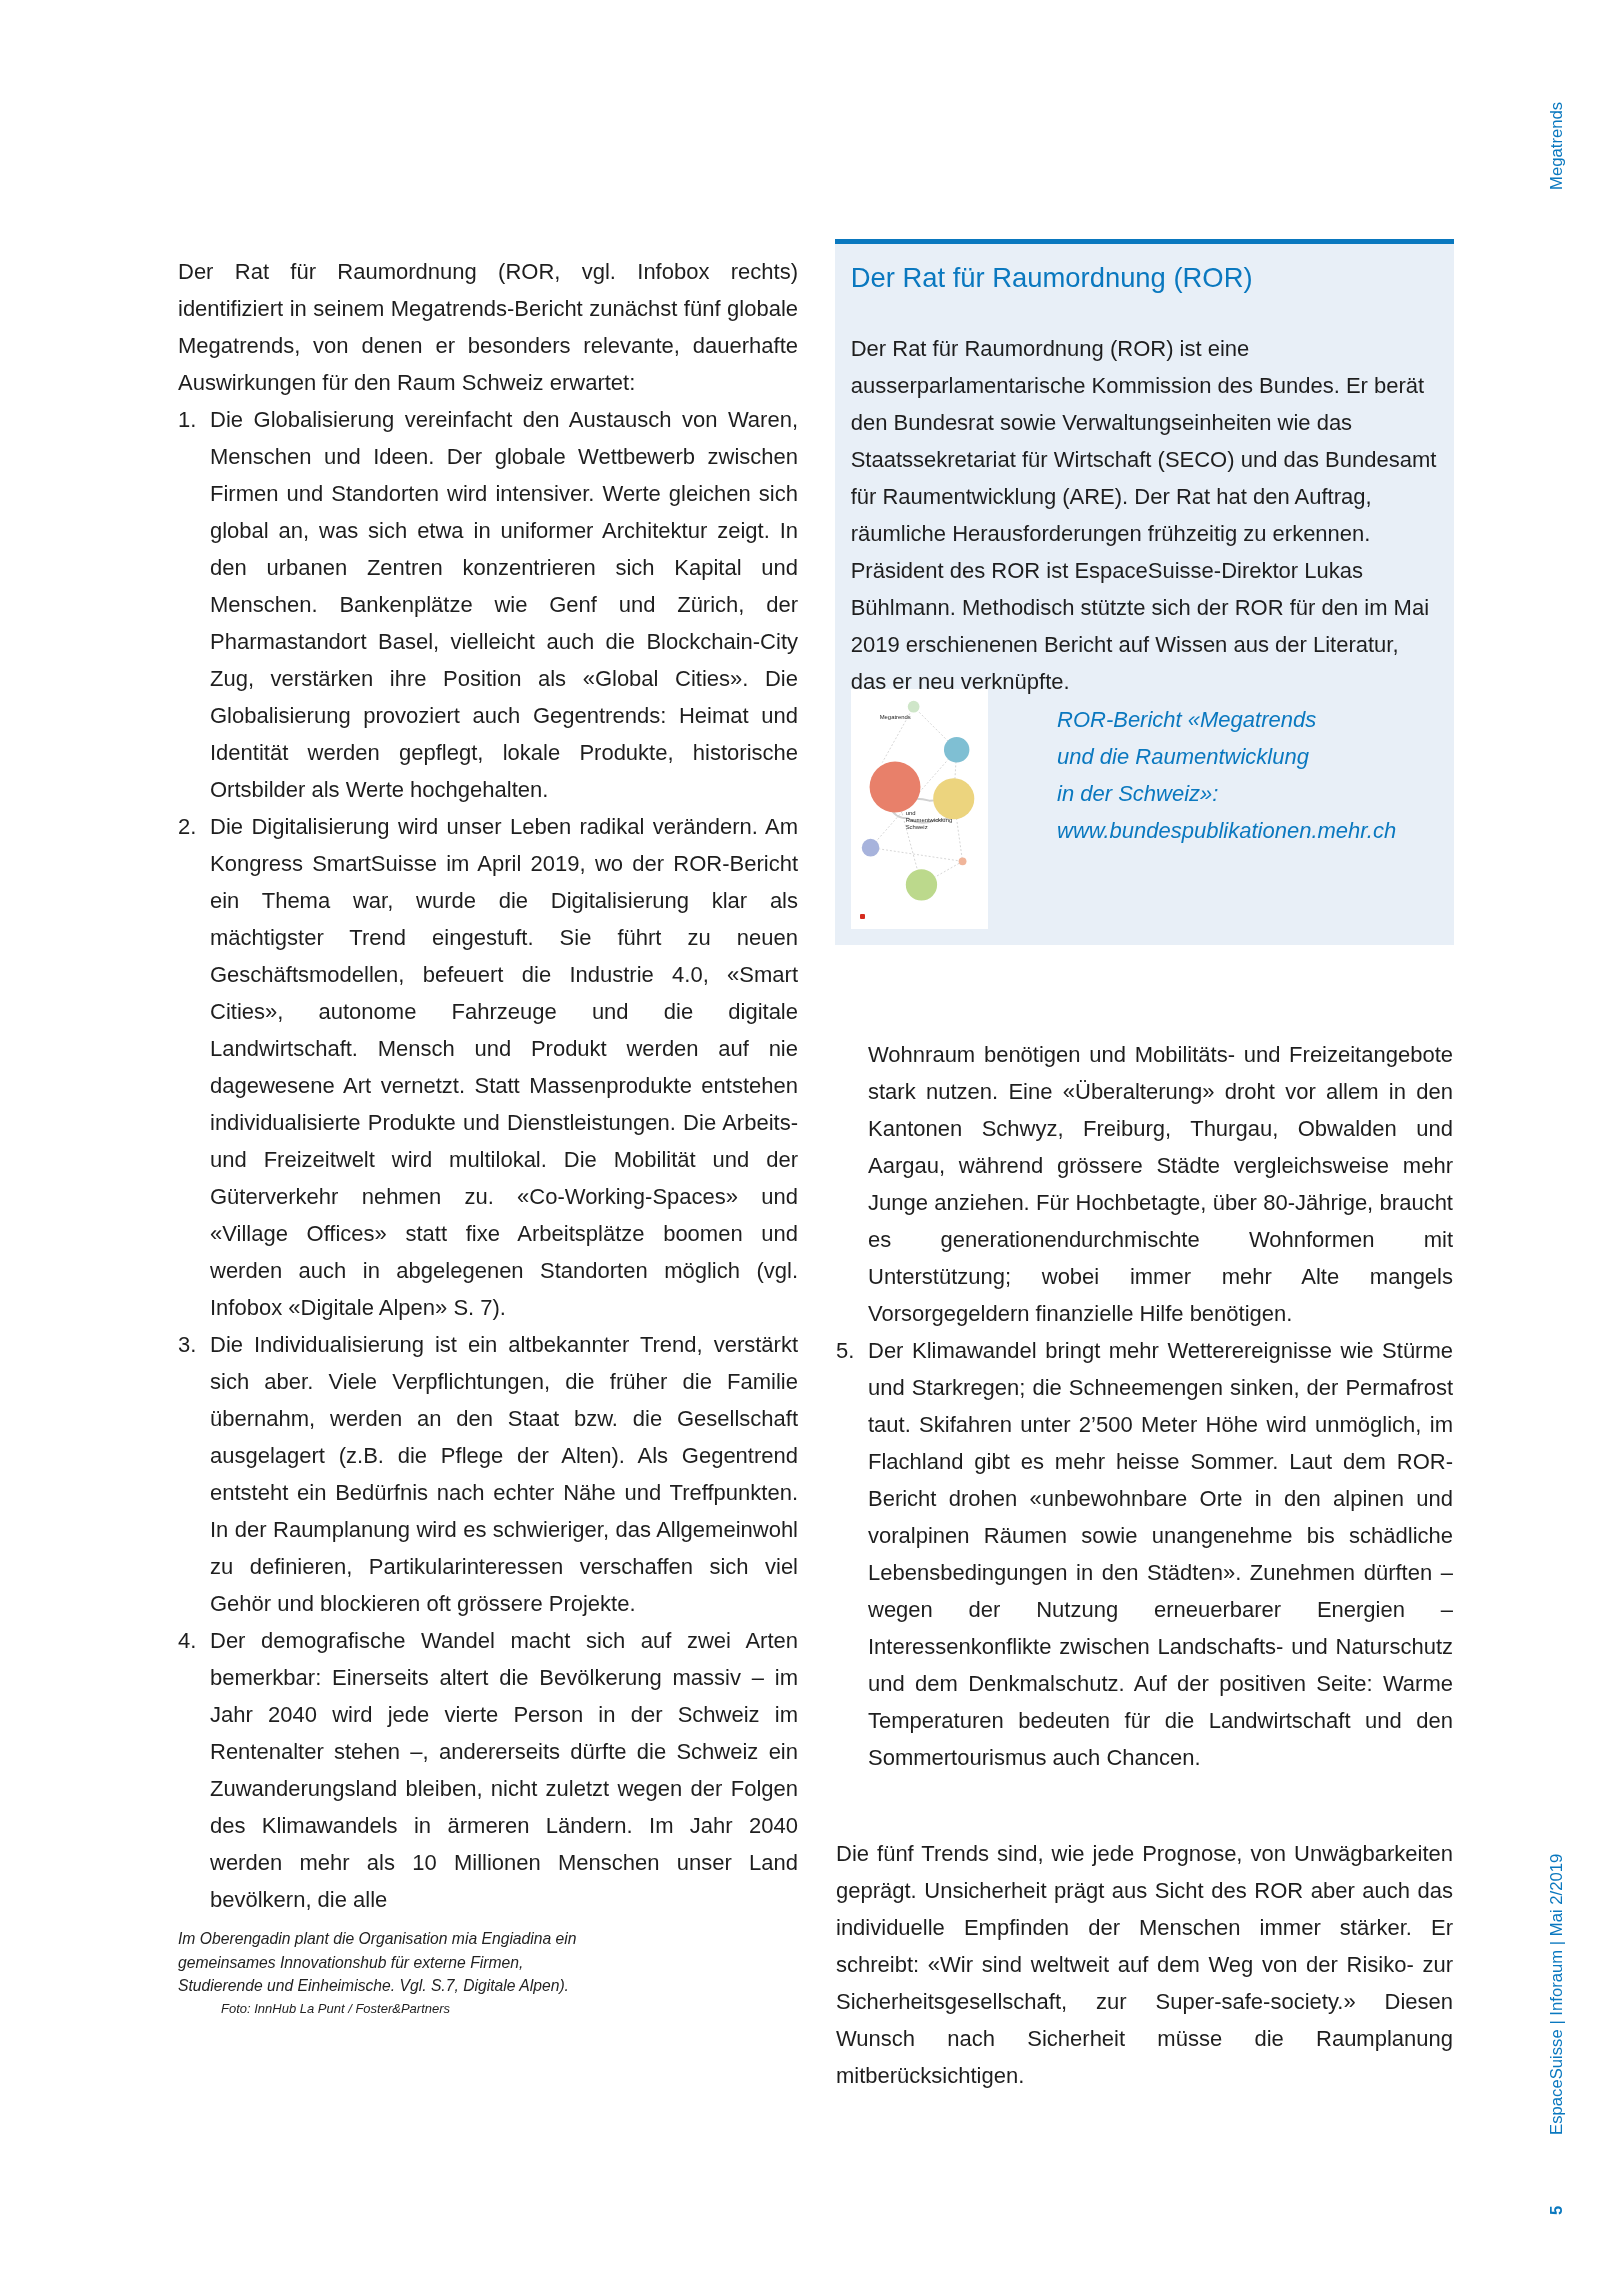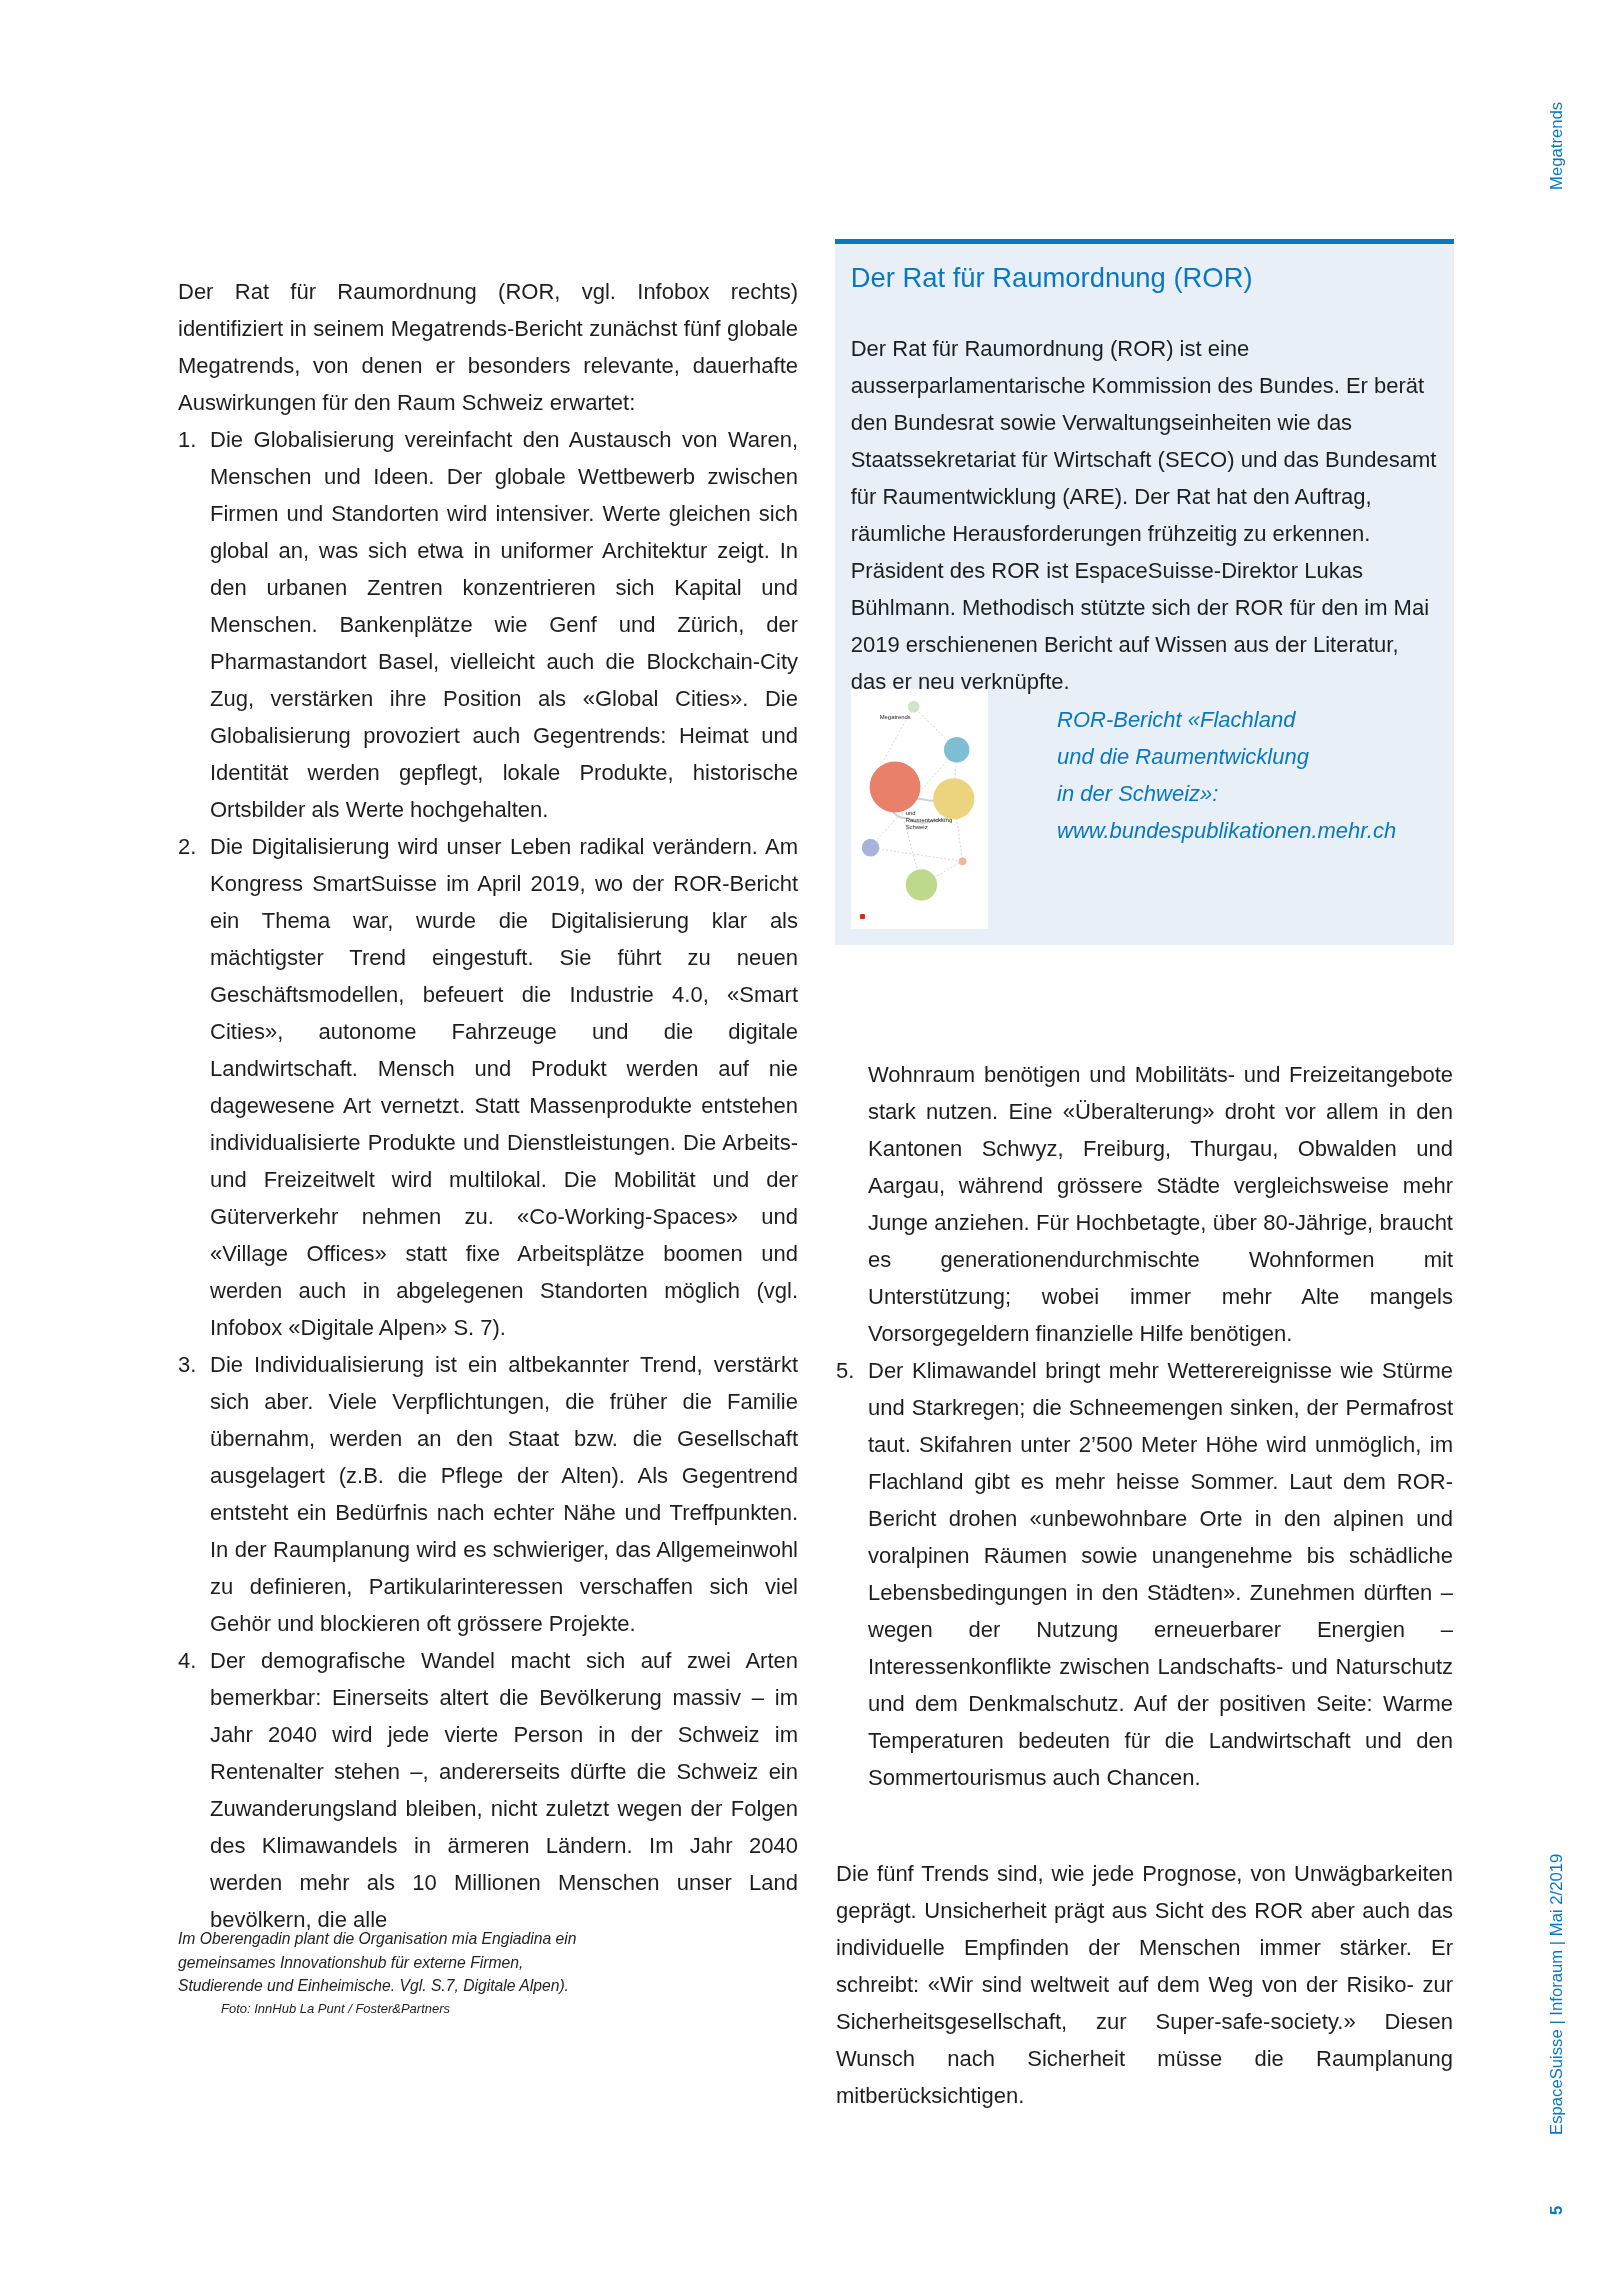--- a/index.html
+++ b/index.html
@@ -1,18 +1,18 @@
 <!DOCTYPE html>
 <html><head>
 <meta charset="utf-8">
 <style>
   html, body { margin: 0; padding: 0; background: #ffffff; }
   body { width: 1621px; height: 2293px; position: relative; overflow: hidden;
          font-family: "Liberation Sans", sans-serif; color: #1e1e1e; }
-  .col { position: absolute; font-size: 22px; line-height: 37px; text-align: justify; margin-top: 20px; }
+  .col { position: absolute; font-size: 22px; line-height: 37px; text-align: justify; }
   #left-col { left: 178px; top: 253px; width: 620px; }
   #right-col { left: 836px; top: 1036px; width: 617px; }
   #closing { left: 836px; top: 1835px; width: 617px; }
   p { margin: 0; }
   ol { margin: 0; padding: 0; list-style: none; }
   ol li { position: relative; padding-left: 32px; }
   ol li .num { position: absolute; left: 0; top: 0; }
   .cont { padding-left: 32px; }
   b { font-weight: normal; }
   
@@ -88,21 +88,21 @@
     </svg>
     <div style="position:absolute;left:29px;top:24.5px;font-size:5.9px;">Megatrends</div>
     <div style="position:absolute;left:55px;top:121px;font-size:5.9px;line-height:6.9px;">
       <div>und</div>
       <div>Raumentwicklung</div>
       <div>Schweiz</div>
     </div>
     <div style="position:absolute;left:9.8px;top:225px;width:4.9px;height:4.9px;background:#d52b1e;border-radius:1px;"></div>
   </div>
   <div id="reflink">
-    <div>ROR-Bericht «Flachland</div>
+    <div>ROR-Bericht «Megatrends</div>
     <div>und die Raumentwicklung</div>
     <div>in der Schweiz»:</div>
     <div>www.bundespublikationen.mehr.ch</div>
   </div>
 </div>
 
 <div class="col" id="right-col">
   <p class="cont">Wohnraum benötigen und Mobilitäts- und Freizeitangebote stark nutzen. Eine «Überalterung» droht vor allem in den Kantonen Schwyz, Freiburg, Thurgau, Obwalden und Aargau, während grössere Städte vergleichsweise mehr Junge anziehen. Für Hochbetagte, über 80-Jährige, braucht es generationendurchmischte Wohnformen mit Unterstützung; wobei immer mehr Alte mangels Vorsorgegeldern finanzielle Hilfe benötigen.</p>
   <ol>
     <li>

